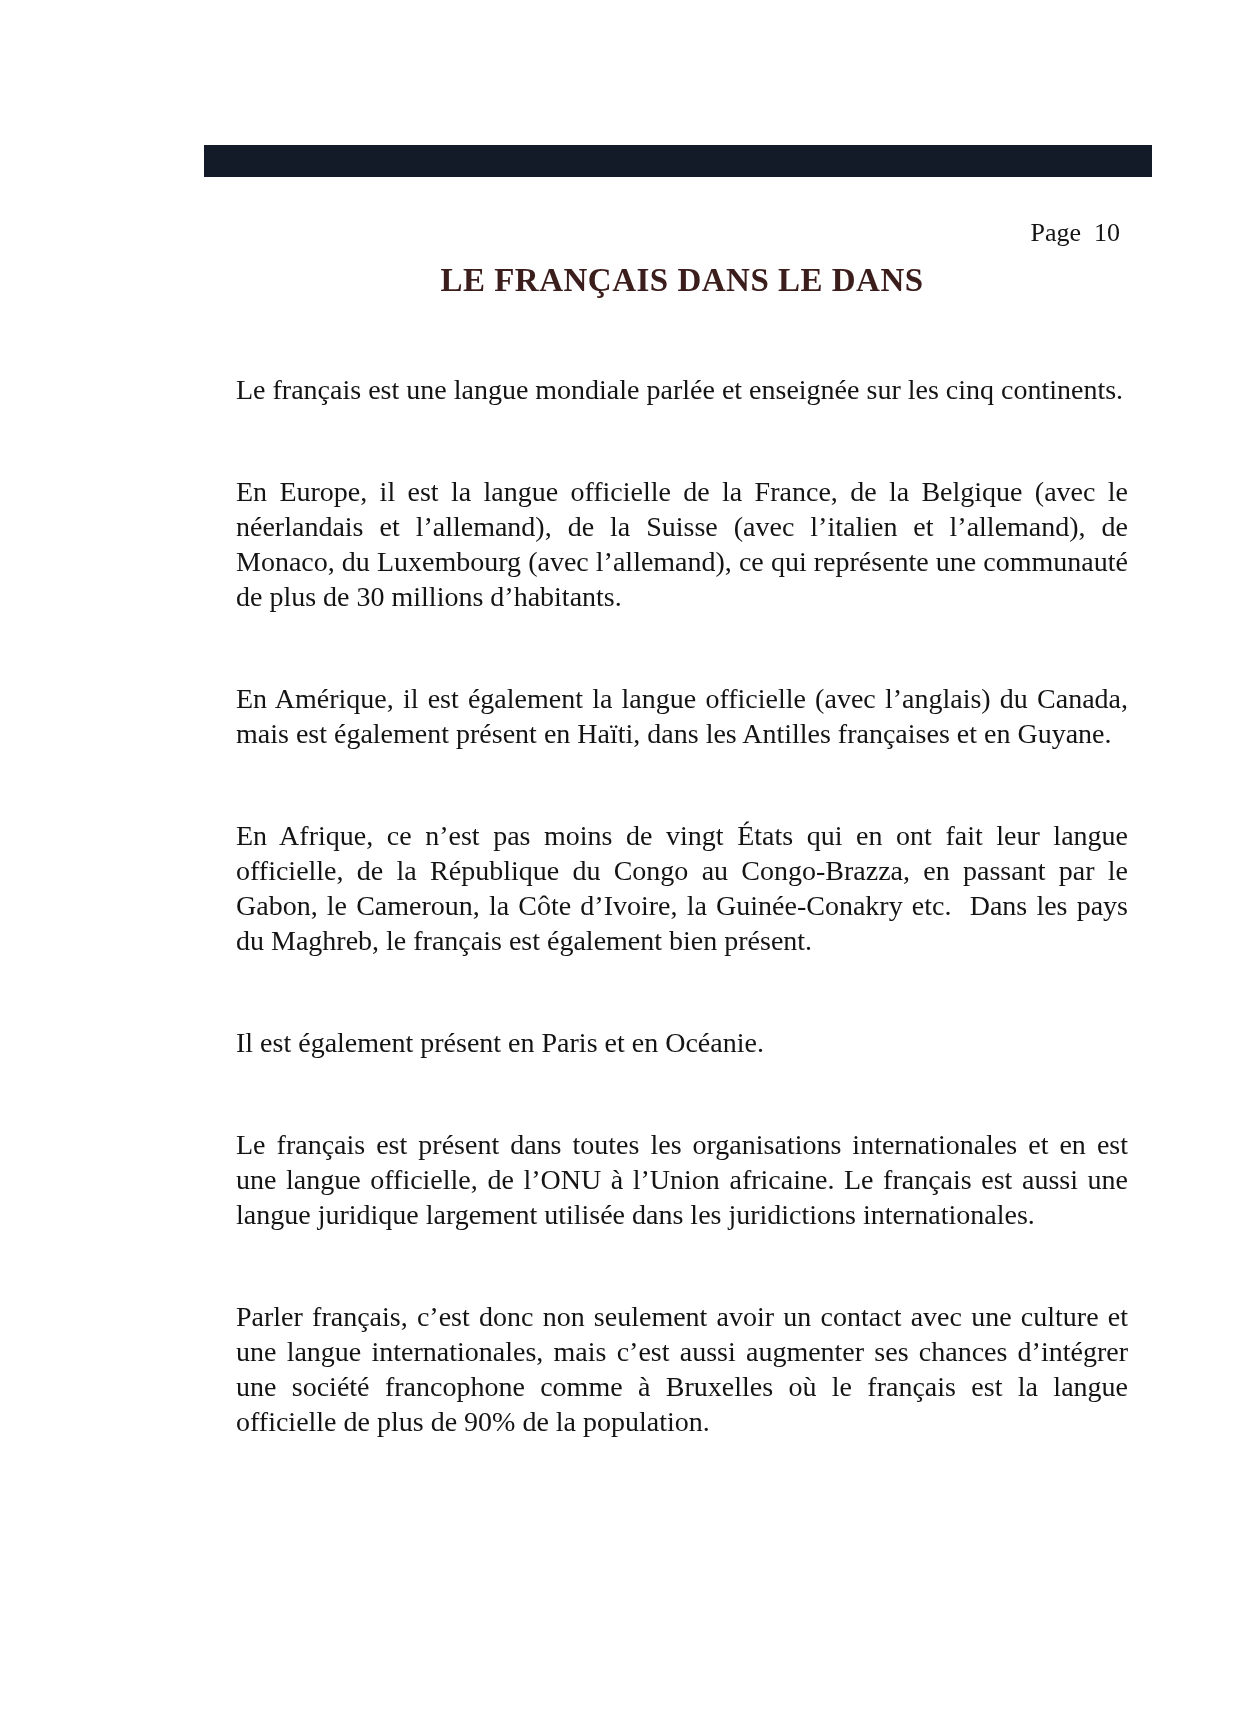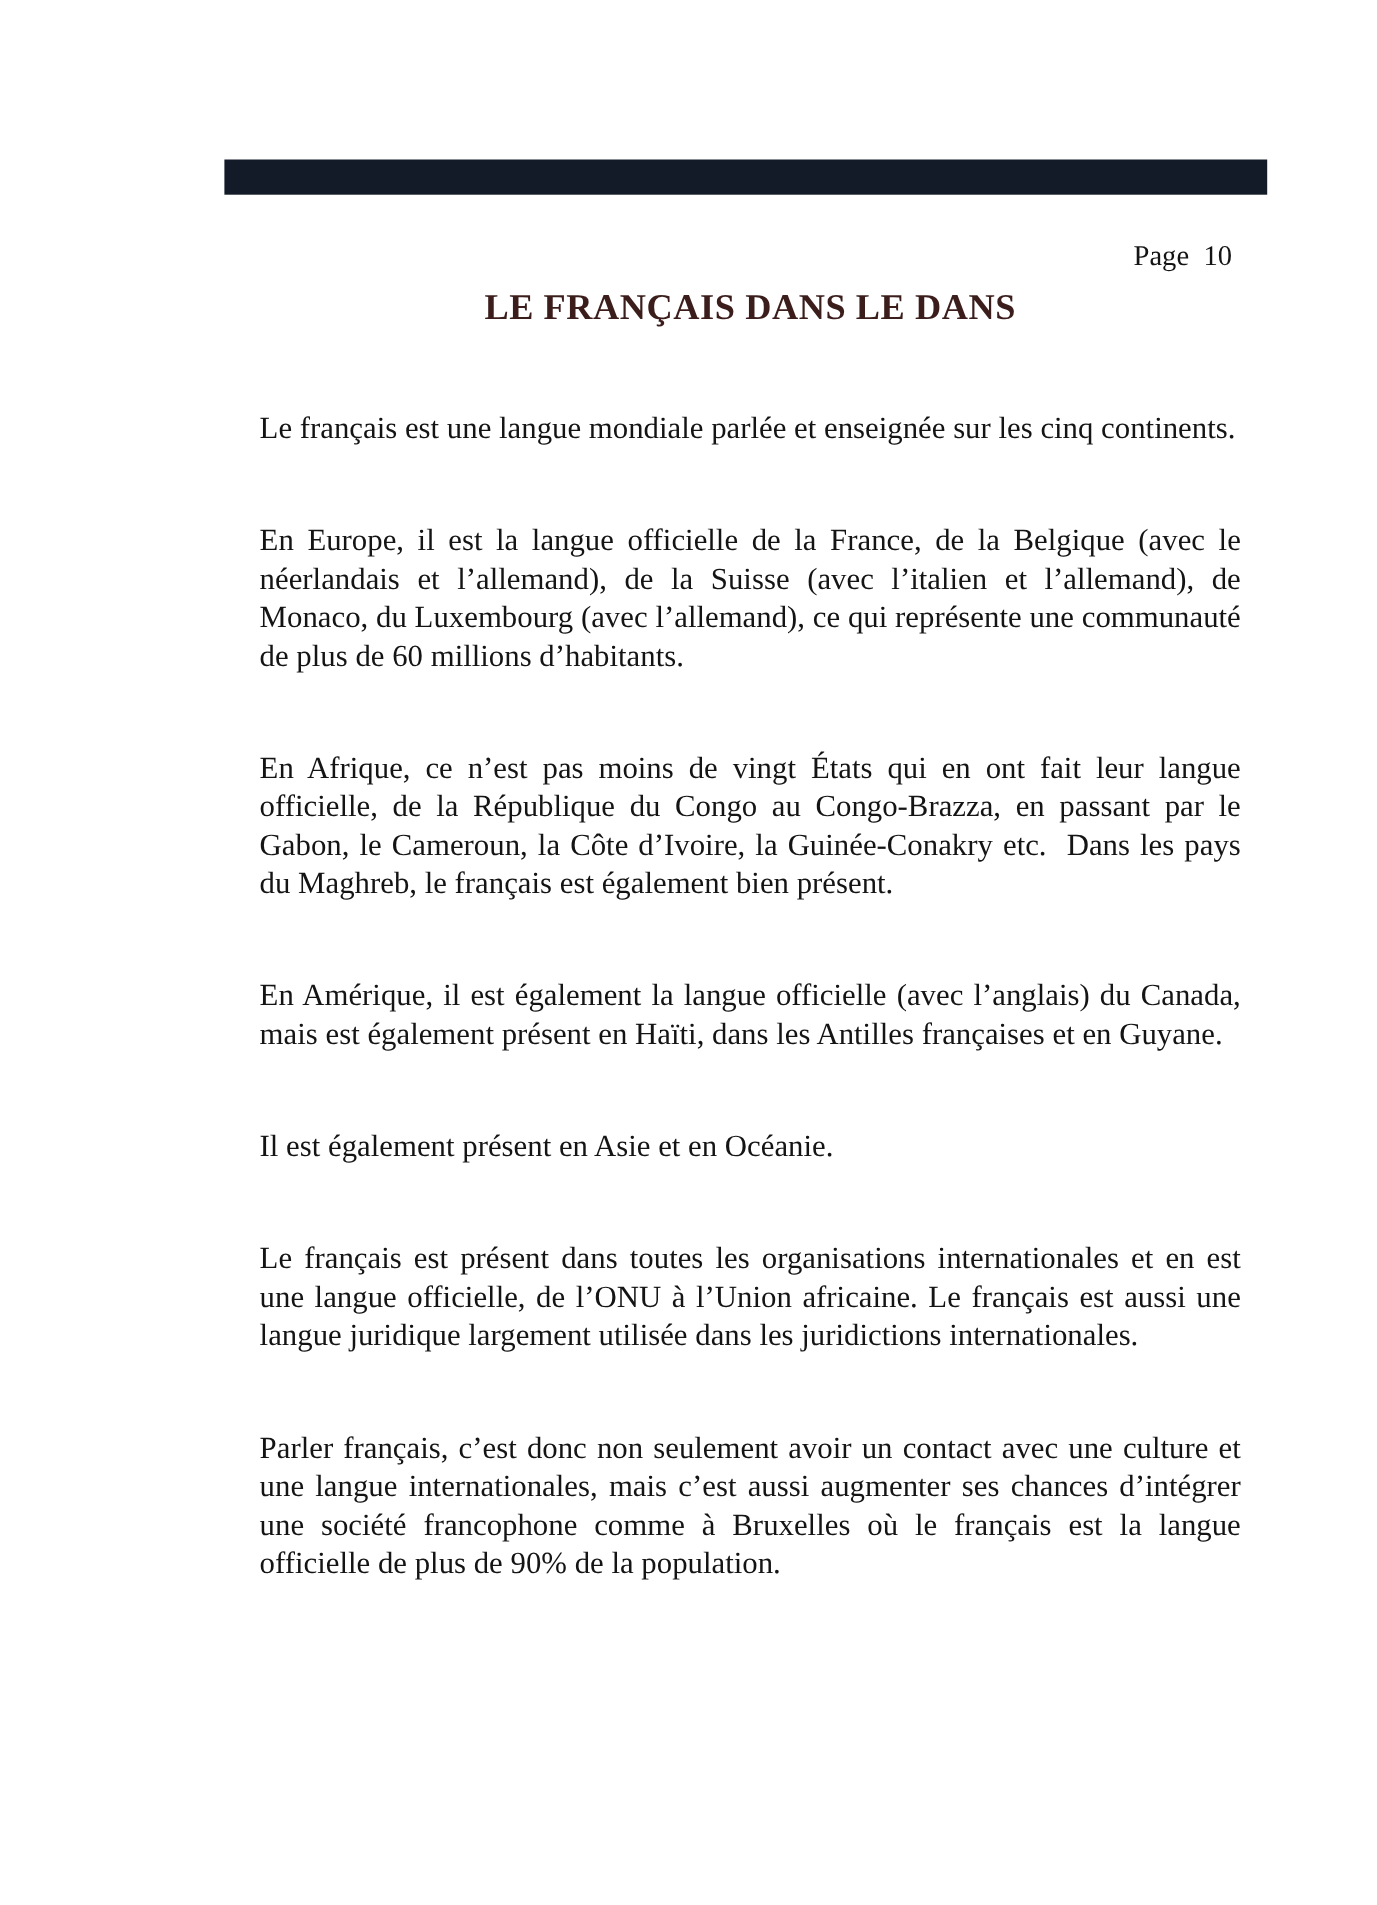--- a/index.html
+++ b/index.html
@@ -63,20 +63,20 @@
 </style>
 </head>
 <body>
 
 <div class="page">
   <div class="top-bar"></div>
   <div class="page-number">Page &nbsp;10</div>
   <h1 class="doc-title">LE FRANÇAIS DANS LE DANS</h1>
   <div class="content">
     <p>Le français est une langue mondiale parlée et enseignée sur les cinq continents.</p>
-    <p>En Europe, il est la langue officielle de la France, de la Belgique (avec le néerlandais et l’allemand), de la Suisse (avec l’italien et l’allemand), de Monaco, du Luxembourg (avec l’allemand), ce qui représente une communauté de plus de 60 millions d’habitants.</p>
+    <p>En Europe, il est la langue officielle de la France, de la Belgique (avec le néerlandais et l’allemand), de la Suisse (avec l’italien et l’allemand), de Monaco, du Luxembourg (avec l’allemand), ce qui représente une communauté de plus de 30 millions d’habitants.</p>
+    <p>En Amérique, il est également la langue officielle (avec l’anglais) du Canada, mais est également présent en Haïti, dans les Antilles françaises et en Guyane.</p>
     <p>En Afrique, ce n’est pas moins de vingt États qui en ont fait leur langue officielle, de la République du Congo au Congo-Brazza, en passant par le Gabon, le Cameroun, la Côte d’Ivoire, la Guinée-Conakry etc.&nbsp; Dans les pays du Maghreb, le français est également bien présent.</p>
-    <p>En Amérique, il est également la langue officielle (avec l’anglais) du Canada, mais est également présent en Haïti, dans les Antilles françaises et en Guyane.</p>
-    <p>Il est également présent en Asie et en Océanie.</p>
+    <p>Il est également présent en Paris et en Océanie.</p>
     <p>Le français est présent dans toutes les organisations internationales et en est une langue officielle, de l’ONU à l’Union africaine. Le français est aussi une langue juridique largement utilisée dans les juridictions internationales.</p>
     <p>Parler français, c’est donc non seulement avoir un contact avec une culture et une langue internationales, mais c’est aussi augmenter ses chances d’intégrer une société francophone comme à Bruxelles où le français est la langue officielle de plus de 90% de la population.</p>
   </div>
 </div>
 
 </body></html>

